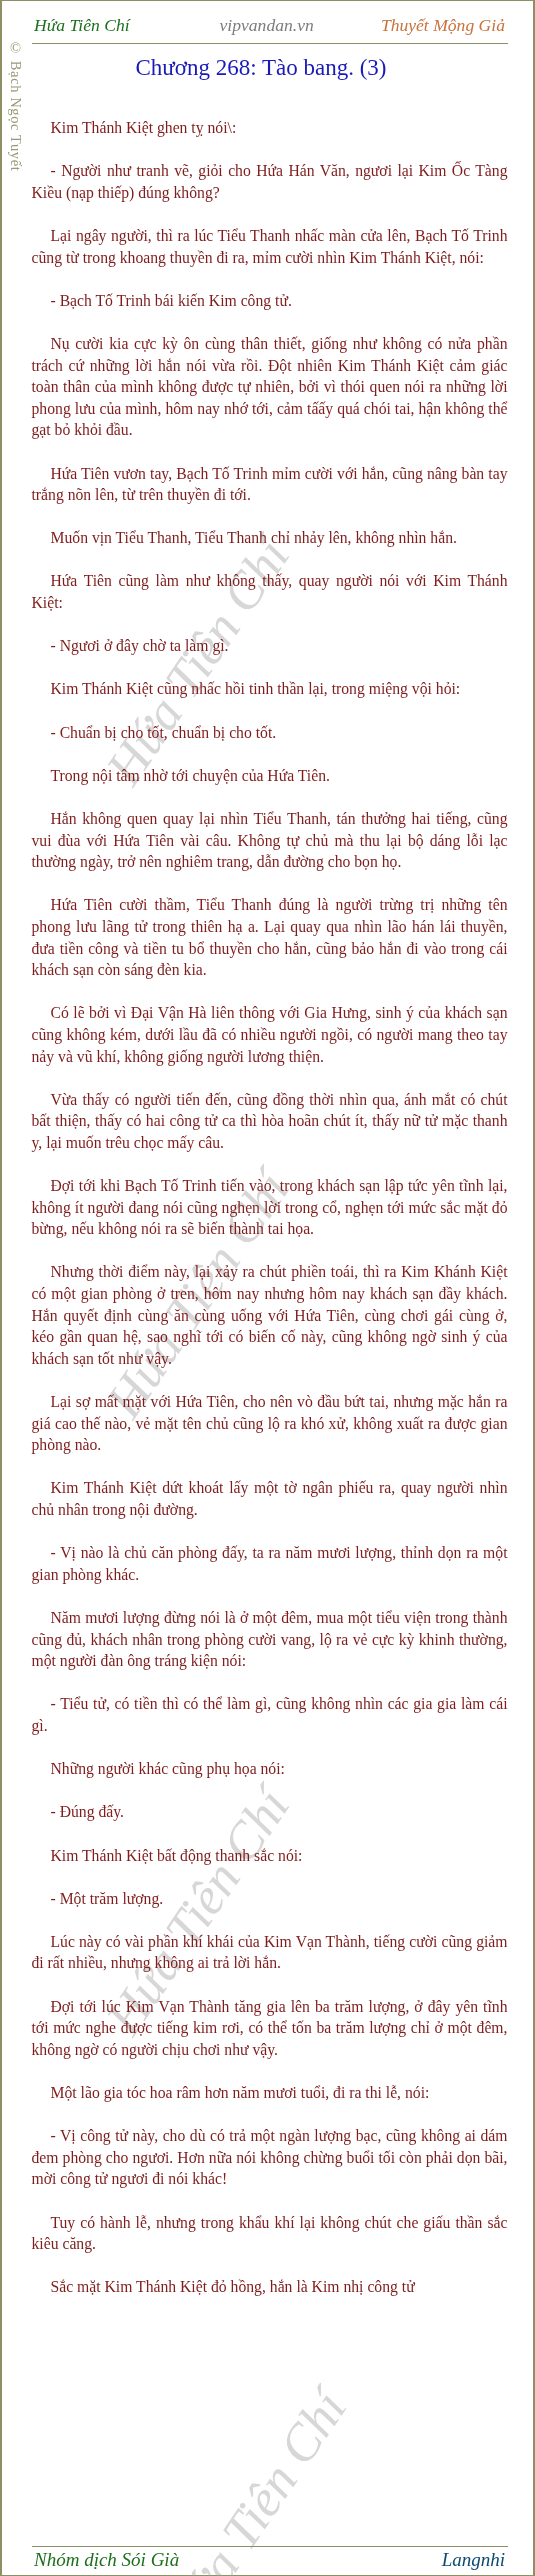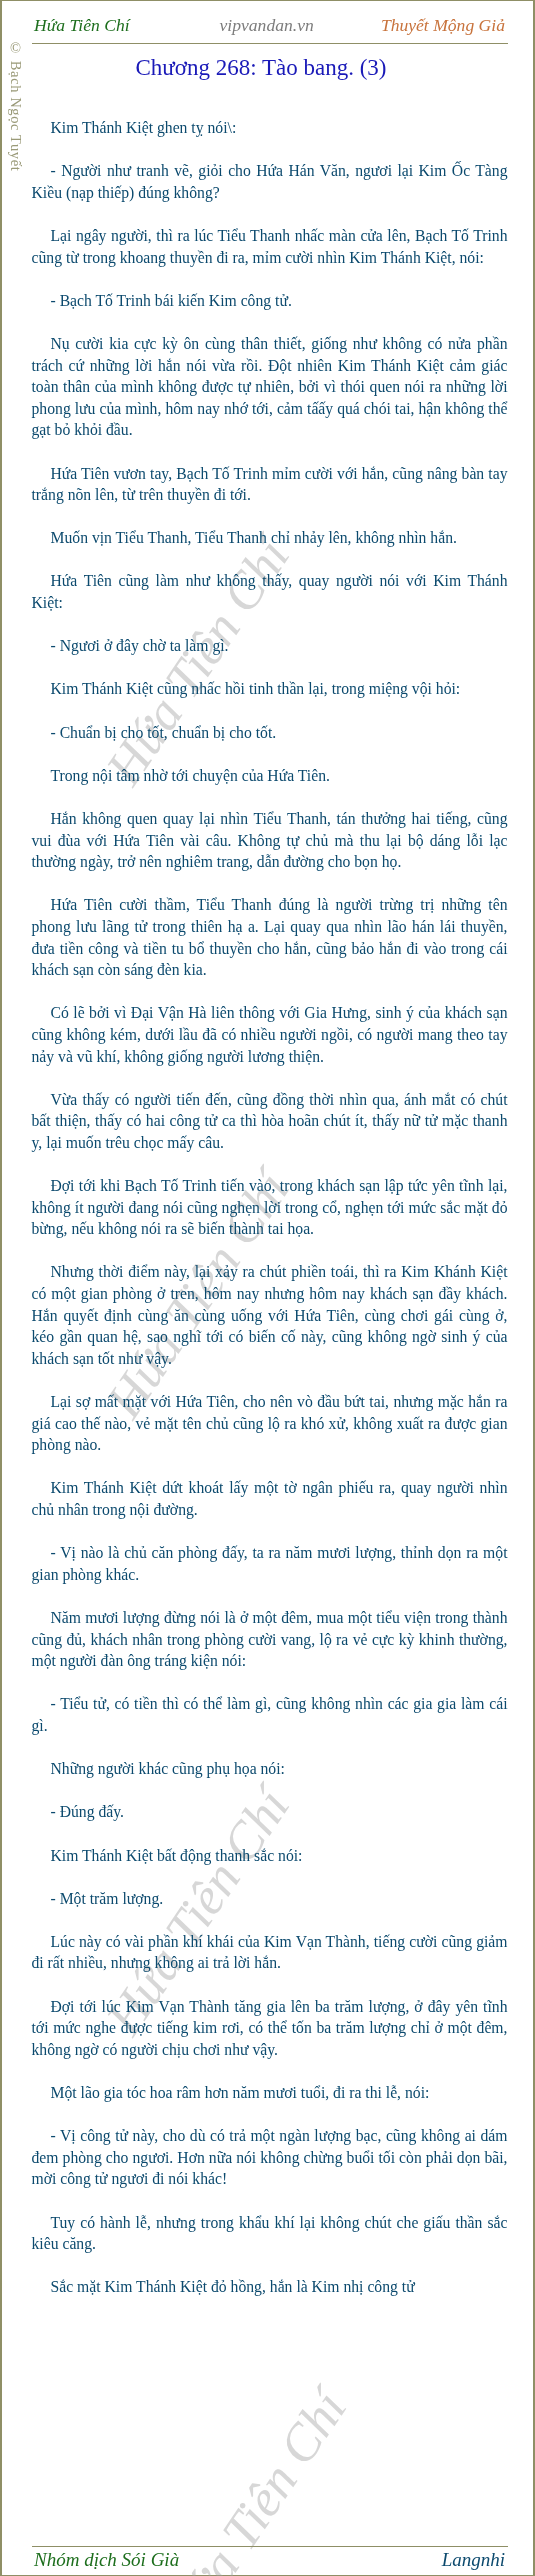--- a/index.html
+++ b/index.html
@@ -22,21 +22,21 @@
   }
   .header .left { position:absolute; left:2.5px; top:6.3px; color:#1d6e1d; }
   .header .center { position:absolute; left:188px; top:6.3px; color:#7c7c7c;text-align:center; }
   .header .right { position:absolute; right:2.5px; top:6.3px; color:#c8733c;text-align:right; }
   .title {
     position:absolute; left:0; top:55px; width:482px; text-align:center;
     font-family:"Liberation Serif", serif; font-size:23px; color:#1a1ab8;margin-left:20px;
   }
   .content {
     position:absolute; left:31.5px; top:117px; width:476px;
-    font-family:"Liberation Serif", serif; font-size:15.7px; line-height:21.6px; color:#0c4a6e;
+    font-family:"Liberation Serif", serif; font-size:15.7px; line-height:21.6px; color:#7f1d1d;
     text-align:justify;
   }
   .content p { margin:0 0 21.6px 0; text-indent:19px; }
   .watermark {
     position:absolute; font-family:"Liberation Serif", serif; font-style:italic;
     font-size:52px; color:rgba(160,160,160,0.42); transform:rotate(-56deg);
     transform-origin:left top; white-space:nowrap; pointer-events:none;
   }
   .footer-rule {
     position:absolute; left:31.5px; top:2546px; width:476px; height:1.3px; background:#8f8f66;

